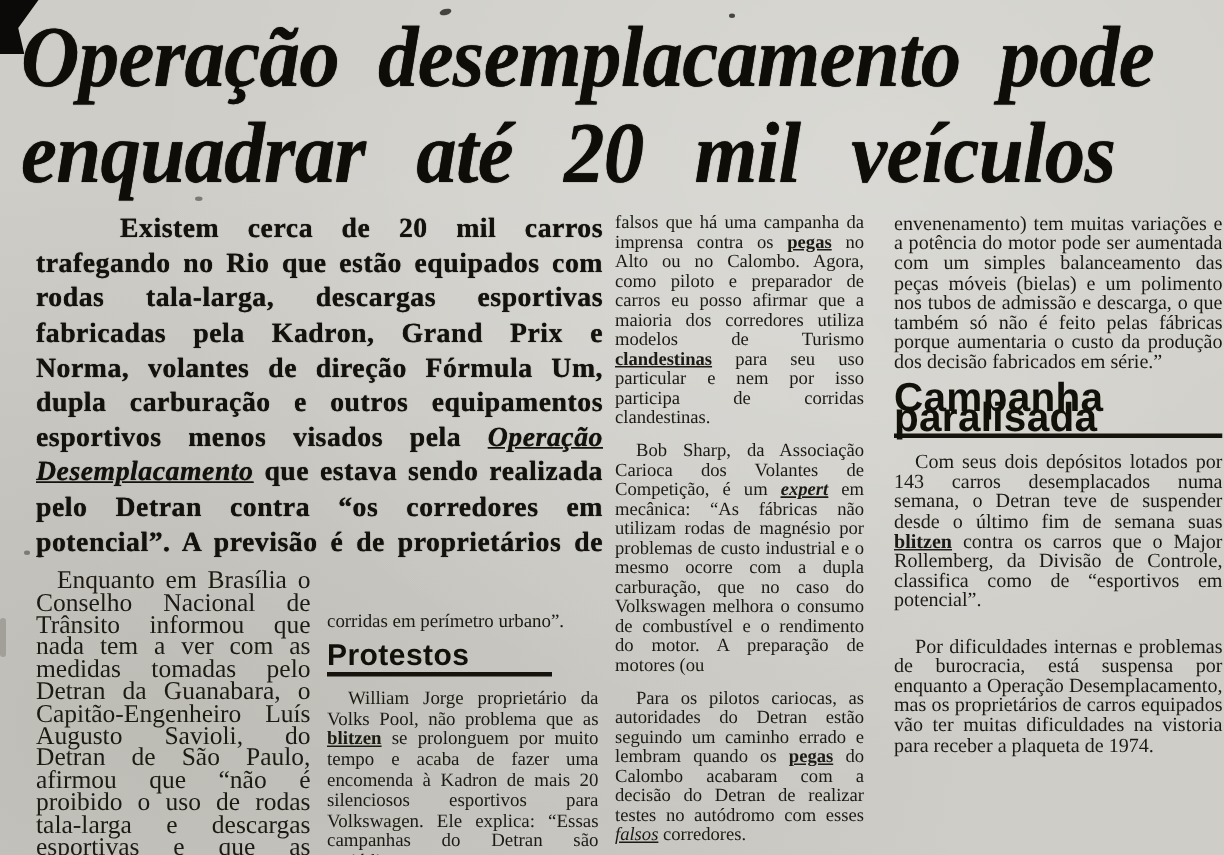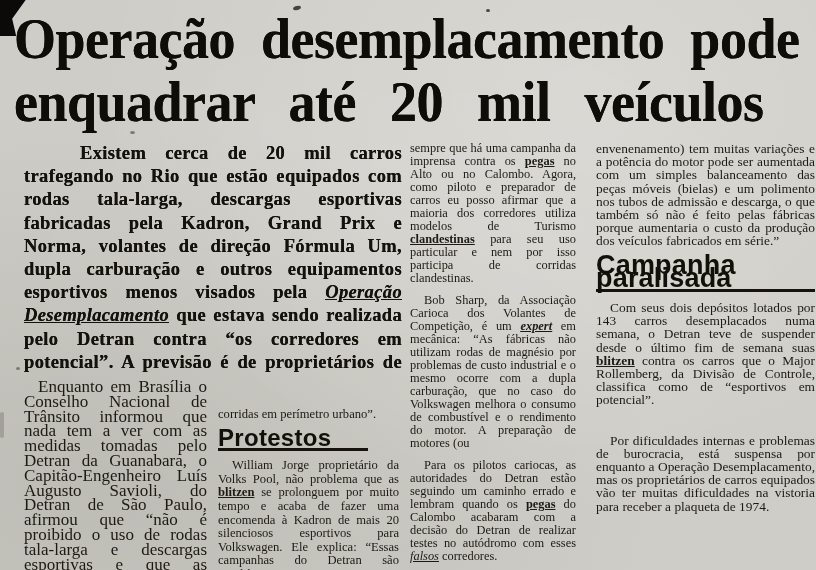--- a/index.html
+++ b/index.html
@@ -22,21 +22,21 @@
   }
   .speck{position:absolute;background:rgba(22,20,14,.75);border-radius:50%;}
   .sp1{left:293px;top:6px;width:8px;height:4px;transform:rotate(-15deg);}
   .sp2{left:486px;top:9px;width:4px;height:3px;}
   .sp3{left:130px;top:131px;width:5px;height:3px;opacity:.6;}
   .sp4{left:16px;top:367px;width:4px;height:3px;opacity:.55;}
   .sp5{left:25px;top:369px;width:3px;height:3px;opacity:.5;}
   .smudge{position:absolute;left:0;top:412px;width:4px;height:26px;background:rgba(20,18,12,.18);border-radius:2px;}
 
   
-  .headline{position:absolute;left:14px;top:4px;right:4px;margin:0;color:#0e0d08;font-weight:bold;}
+  .headline{position:absolute;left:14px;top:4px;right:4px;margin:0;color:#0e0d08;font-weight:bold;font-style:italic;}
   .hl-line{display:block;white-space:nowrap;transform:scaleY(1.07);transform-origin:left top;
            text-shadow:0 0 .6px #0e0d08;}
   .hl1{font-size:54px;letter-spacing:-.5px;word-spacing:13px;line-height:64px;}
   .hl2{font-size:54px;letter-spacing:-.5px;word-spacing:21px;line-height:62px;margin-top:1px;}
 
   
   .tx{position:absolute;text-align:justify;hyphens:auto;-webkit-hyphens:auto;overflow:hidden;}
   .tx p{margin:0;}
   .tx p + p{margin-top:8px;}
   .indent{text-indent:14px;}
@@ -48,30 +48,30 @@
     letter-spacing:.35px;color:#14120c;
     text-shadow:0 0 .6px #14120c;
   }
   .lead p{text-indent:56px;}
 
   .colA{left:24px;top:380px;width:183px;height:190px;font-size:17px;line-height:14.8px;}
   .colB{left:218px;top:372px;width:181px;height:198px;font-size:12.6px;line-height:13.6px;margin-top:36px;}
   .col3{left:410px;top:142px;width:166px;height:428px;font-size:12.4px;line-height:13px;}
   .col3 p + p{margin-top:9px;}
   .col4{left:596px;top:142px;width:219px;height:428px;font-size:13.4px;line-height:13.2px;}
-  .col4 p + p{margin-top:27px;}
+  .col4 p + p{margin-top:17px;}
 
   .subhead{
     display:block;margin:7px 0 8px 0;
     font-family:"Liberation Sans", sans-serif;font-weight:bold;
     color:#121109;letter-spacing:.3px;
     border-bottom:3px solid #15130c;padding-bottom:4px;
     text-align:left;text-indent:0;
   }
-  .subhead-protestos{font-size:24px;width:150px;margin-top:9px;}
+  .subhead-protestos{font-size:20px;width:150px;margin-top:9px;}
   .subhead-campanha{font-size:27px;width:100%;margin:11px 0 9px 0;letter-spacing:.2px;}
 </style>
 </head>
 <body>
 
 <div class="page">
 
   <div class="corner-blob"></div>
   <div class="speck sp1"></div>
   <div class="speck sp2"></div>
@@ -93,25 +93,25 @@
     <p class="indent">Enquanto em Brasília o Conselho Nacional de Trânsito informou que nada tem a ver com as medidas tomadas pelo Detran da Guanabara, o Capitão-Engenheiro Luís Augusto Savioli, do Detran de São Paulo, afirmou que “não é proibido o uso de rodas tala-larga e descargas esportivas e que as autoridades cariocas solucionarão o problema das</p>
   </div>
 
   <div class="tx colB">
     <p>corridas em perímetro urbano”.</p>
     <h2 class="subhead subhead-protestos">Protestos</h2>
     <p class="indent"><span>William Jorge proprietário da Volks Pool, não problema que as </span><b>blitzen</b><span> se prolonguem por muito tempo e acaba de fazer uma encomenda à Kadron de mais 20 silenciosos esportivos para Volkswagen. Ele explica: “Essas campanhas do Detran são periódicas e ocorrem</span></p>
   </div>
 
   <div class="tx col3">
-    <p><span>sempre que há uma campanha da imprensa contra os </span><b>pegas</b><span> no Alto ou no Calombo. Agora, como piloto e preparador de carros eu posso afirmar que a maioria dos corredores utiliza modelos de Turismo </span><b>clandestinas</b><span> para seu uso particular e nem por isso participa de corridas clandestinas.</span></p>
+    <p><span>falsos que há uma campanha da imprensa contra os </span><b>pegas</b><span> no Alto ou no Calombo. Agora, como piloto e preparador de carros eu posso afirmar que a maioria dos corredores utiliza modelos de Turismo </span><b>clandestinas</b><span> para seu uso particular e nem por isso participa de corridas clandestinas.</span></p>
     <p class="indent"><span>Bob Sharp, da Associação Carioca dos Volantes de Competição, é um </span><b><i>expert</i></b><span> em mecânica: “As fábricas não utilizam rodas de magnésio por problemas de custo industrial e o mesmo ocorre com a dupla carburação, que no caso do Volkswagen melhora o consumo de combustível e o rendimento do motor. A preparação de motores (ou</span></p>
     <p class="indent"><span>Para os pilotos cariocas, as autoridades do Detran estão seguindo um caminho errado e lembram quando os </span><b>pegas</b><span> do Calombo acabaram com a decisão do Detran de realizar testes no autódromo com esses </span><i>falsos</i><span> corredores.</span></p>
   </div>
 
   <div class="tx col4">
-    <p>envenenamento) tem muitas variações e a potência do motor pode ser aumentada com um simples balanceamento das peças móveis (bielas) e um polimento nos tubos de admissão e descarga, o que também só não é feito pelas fábricas porque aumentaria o custo da produção dos veículos fabricados em série.”</p>
+    <p>envenenamento) tem muitas variações e a potência do motor pode ser aumentada com um simples balanceamento das peças móveis (bielas) e um polimento nos tubos de admissão e descarga, o que também só não é feito pelas fábricas porque aumentaria o custo da produção dos decisão fabricados em série.”</p>
     <h2 class="subhead subhead-campanha">Campanha paralisada</h2>
     <p class="indent"><span>Com seus dois depósitos lotados por 143 carros desemplacados numa semana, o Detran teve de suspender desde o último fim de semana suas </span><b>blitzen</b><span> contra os carros que o Major Rollemberg, da Divisão de Controle, classifica como de “esportivos em potencial”.</span></p>
     <p class="indent">Por dificuldades internas e problemas de burocracia, está suspensa por enquanto a Operação Desemplacamento, mas os proprietários de carros equipados vão ter muitas dificuldades na vistoria para receber a plaqueta de 1974.</p>
   </div>
 
 </div>
 
 </body></html>

